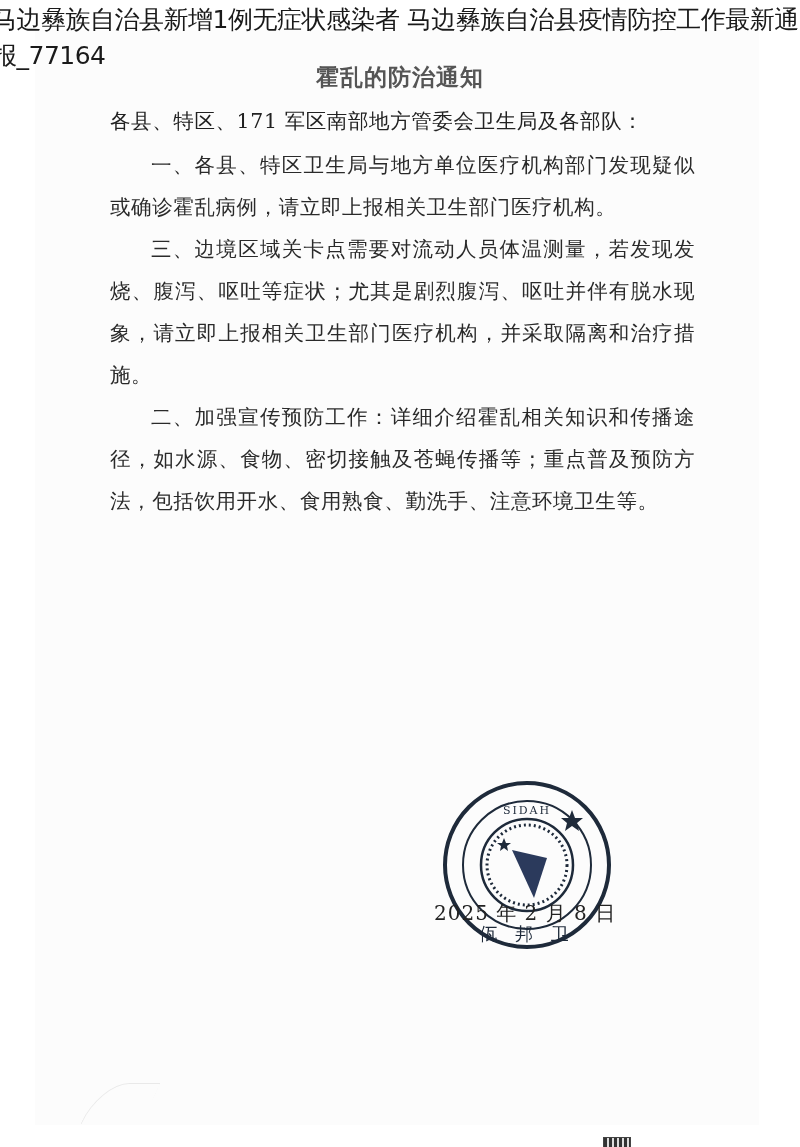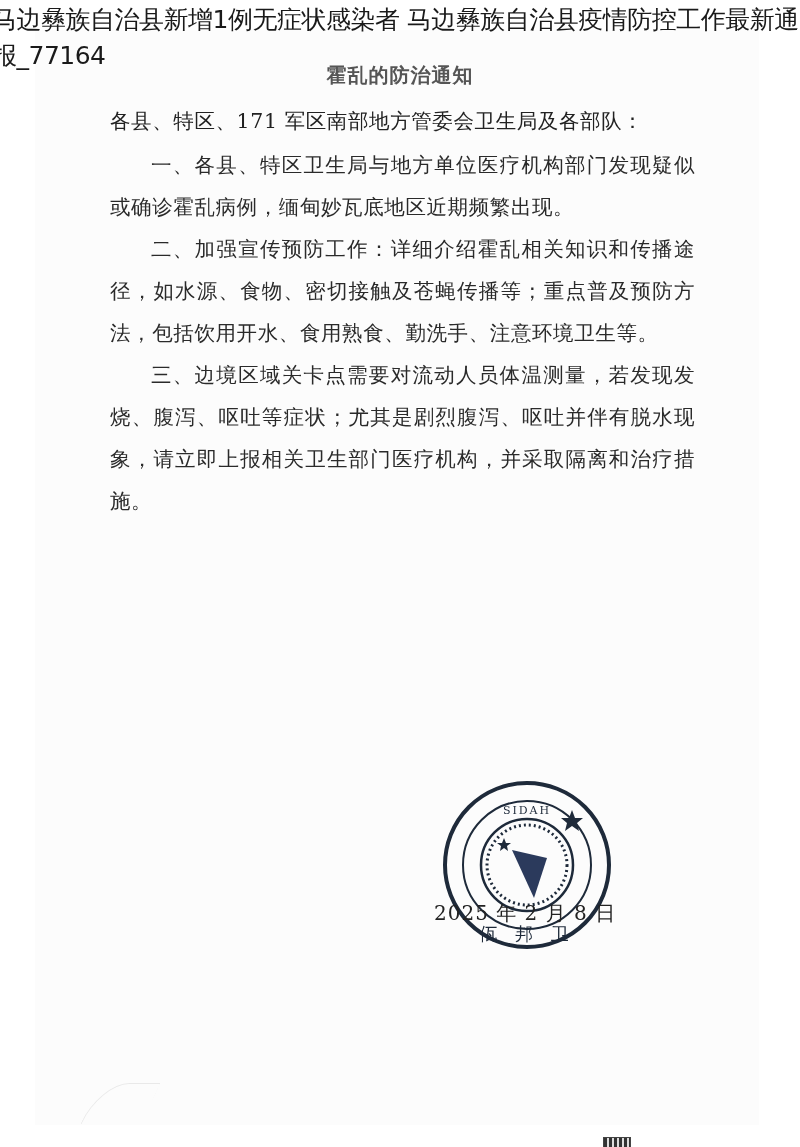--- a/index.html
+++ b/index.html
@@ -39,21 +39,21 @@
       z-index: 1;
     }
     .doc-title {
       position: absolute;
       left: 0;
       width: 800px;
       top: 62px;
       text-align: center;
       font-family: "DejaVu Serif", serif;
       font-weight: bold;
-      font-size: 20px;
+      font-size: 23px;
       color: #555;
       letter-spacing: 1px;
       z-index: 2;
     }
     .doc-body {
       position: absolute;
       left: 110px;
       top: 100px;
       width: 585px;
       z-index: 2;
@@ -142,23 +142,23 @@
 <body>
 
 <div class="page-header">马边彝族自治县新增1例无症状感染者 马边彝族自治县疫情防控工作最新通报_77164</div>
 
 <div class="paper"></div>
 
 <div class="doc-title">霍乱的防治通知</div>
 
 <div class="doc-body">
   <p class="addressee">各县、特区、171 军区南部地方管委会卫生局及各部队：</p>
-  <p class="indent">一、各县、特区卫生局与地方单位医疗机构部门发现疑似或确诊霍乱病例，缅甸妙瓦底地区近期频繁出现。</p>
+  <p class="indent">一、各县、特区卫生局与地方单位医疗机构部门发现疑似或确诊霍乱病例，请立即上报相关卫生部门医疗机构。</p>
+  <p class="indent">三、边境区域关卡点需要对流动人员体温测量，若发现发烧、腹泻、呕吐等症状；尤其是剧烈腹泻、呕吐并伴有脱水现象，请立即上报相关卫生部门医疗机构，并采取隔离和治疗措施。</p>
   <p class="indent">二、加强宣传预防工作：详细介绍霍乱相关知识和传播途径，如水源、食物、密切接触及苍蝇传播等；重点普及预防方法，包括饮用开水、食用熟食、勤洗手、注意环境卫生等。</p>
-  <p class="indent">三、边境区域关卡点需要对流动人员体温测量，若发现发烧、腹泻、呕吐等症状；尤其是剧烈腹泻、呕吐并伴有脱水现象，请立即上报相关卫生部门医疗机构，并采取隔离和治疗措施。</p>
 </div>
 
 <div class="signature-block">
   <svg class="seal" viewBox="0 0 170 170" xmlns="http://www.w3.org/2000/svg">
     <circle cx="85" cy="85" r="82" fill="none" stroke="#1e2a3a" stroke-width="4"></circle>
     <circle cx="85" cy="85" r="64" fill="none" stroke="#1e2a3a" stroke-width="2"></circle>
     <circle cx="85" cy="85" r="46" fill="none" stroke="#1e2a3a" stroke-width="2.5"></circle>
     <circle cx="85" cy="85" r="40" fill="none" stroke="#1e2a3a" stroke-width="3" stroke-dasharray="2 3"></circle>
     <path d="M 70 70 L 105 78 L 92 118 Z" fill="#2b3a5c"></path>
     <polygon points="130,30 133,38 141,38 135,43 137,51 130,46 123,51 125,43 119,38 127,38" fill="#1e2a3a"></polygon>

